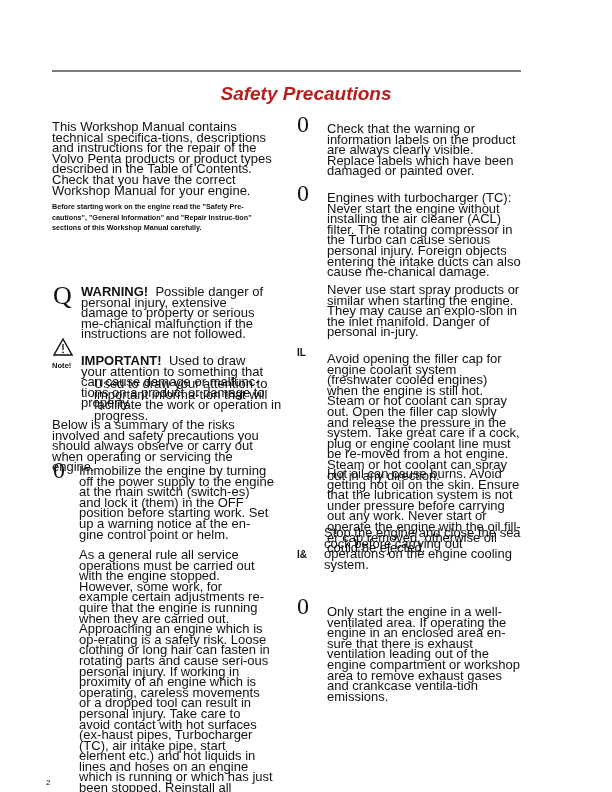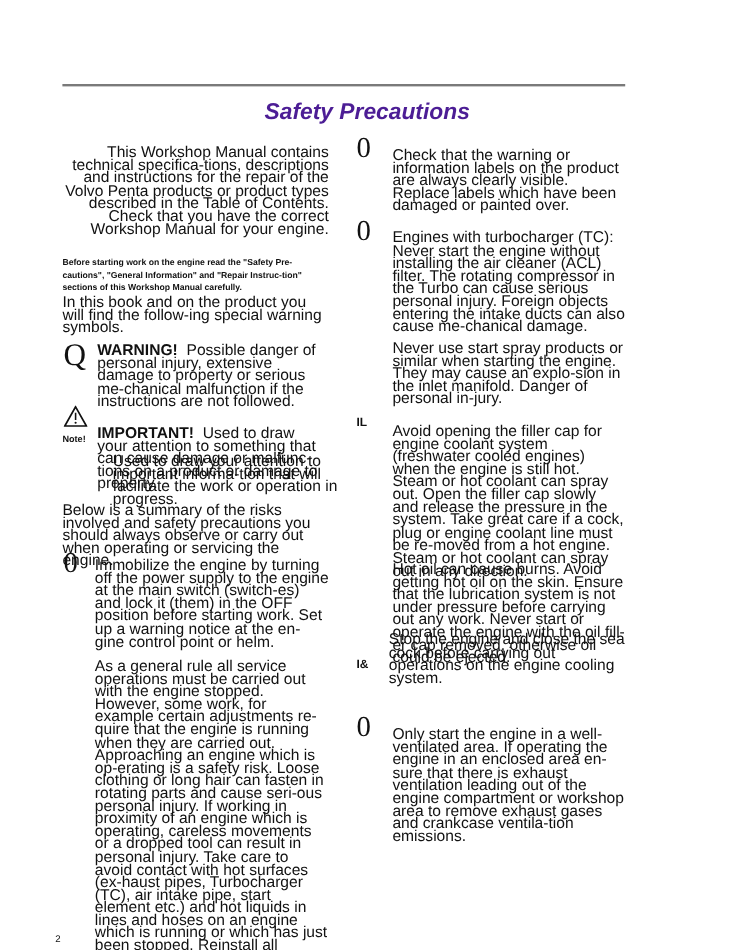--- a/index.html
+++ b/index.html
@@ -1,43 +1,42 @@
 <!DOCTYPE html>
 <html><head>
 <meta charset="utf-8">
 <style>
   html, body { margin: 0; padding: 0; background: #ffffff; }
   body { width: 612px; height: 792px; position: relative; overflow: hidden;
          font-family: "Liberation Sans", sans-serif; color: #111; }
   .rule { position: absolute; left: 52px; top: 70px; width: 469px; height: 2px; background: #7a7a7a; }
   .title { position: absolute; left: 0; width: 612px; top: 83px; text-align: center;
-           font-size: 19px; font-weight: bold; font-style: italic; color: #4c1d95; }
+           font-size: 19px; font-weight: bold; font-style: italic; color: #b91c1c; }
   .abs { position: absolute; }
   .p { font-size: 13px; line-height: 10.6px; margin: 0; }
   .b { font-weight: bold; }
   h2 { font-size: 12.5px; font-weight: bold; margin: 0; letter-spacing: -0.1px; }
   .glyph-O { font-family: "Liberation Serif", serif; font-size: 24px; line-height: 24px; }
   .glyph-Q { font-family: "Liberation Serif", serif; font-size: 26px; line-height: 26px; }
   .glyph-small { font-family: "Liberation Sans", sans-serif; font-size: 10px; font-weight: bold; line-height: 10px; }
   .note-label { font-size: 7.6px; font-weight: bold; }
   .pageno { font-size: 8px; }
 </style>
 </head>
 <body>
 
 <div class="rule"></div>
 <div class="title">Safety Precautions</div>
 
 <div class="abs" style="left:52px; top:116px; width:222px;">
-  <p class="p" style="margin-top:6px;text-align:right;">This Workshop Manual contains technical specifica-tions, descriptions and instructions for the repair of the Volvo Penta products or product types described in the Table of Contents. Check that you have the correct Workshop Manual for your engine.</p>
-  <p class="p b" style="margin-top:18px; font-size:7.2px;">Before starting work on the engine read the "Safety Pre-cautions", "General Information" and "Repair Instruc-tion" sections of this Workshop Manual carefully.</p>
+  <p class="p" style="margin-top:6px;">This Workshop Manual contains technical specifica-tions, descriptions and instructions for the repair of the Volvo Penta products or product types described in the Table of Contents. Check that you have the correct Workshop Manual for your engine.</p>
+  <p class="p b" style="margin-top:6px; font-size:7.2px;">Before starting work on the engine read the "Safety Pre-cautions", "General Information" and "Repair Instruc-tion" sections of this Workshop Manual carefully.</p>
 </div>
 
 <div class="abs" style="left:52px; top:241px; width:222px;">
-  <p class="p" style="margin-top:6px;">In this book and on the product you will find the follow-ing special warning symbols.</p>
 </div>
 
 <div class="abs glyph-Q" style="left:53px; top:283px;">Q</div>
 <div class="abs" style="left:81px; top:287px; width:190px;">
   <p class="p"><span class="b">WARNING!</span>&nbsp;
   <span>Possible danger of personal injury, extensive damage to property or serious me-chanical malfunction if the instructions are not followed.</span></p>
 </div>
 
 <div class="abs" style="left:53px; top:338px;">
   <svg width="20" height="18" viewBox="0 0 20 18">

